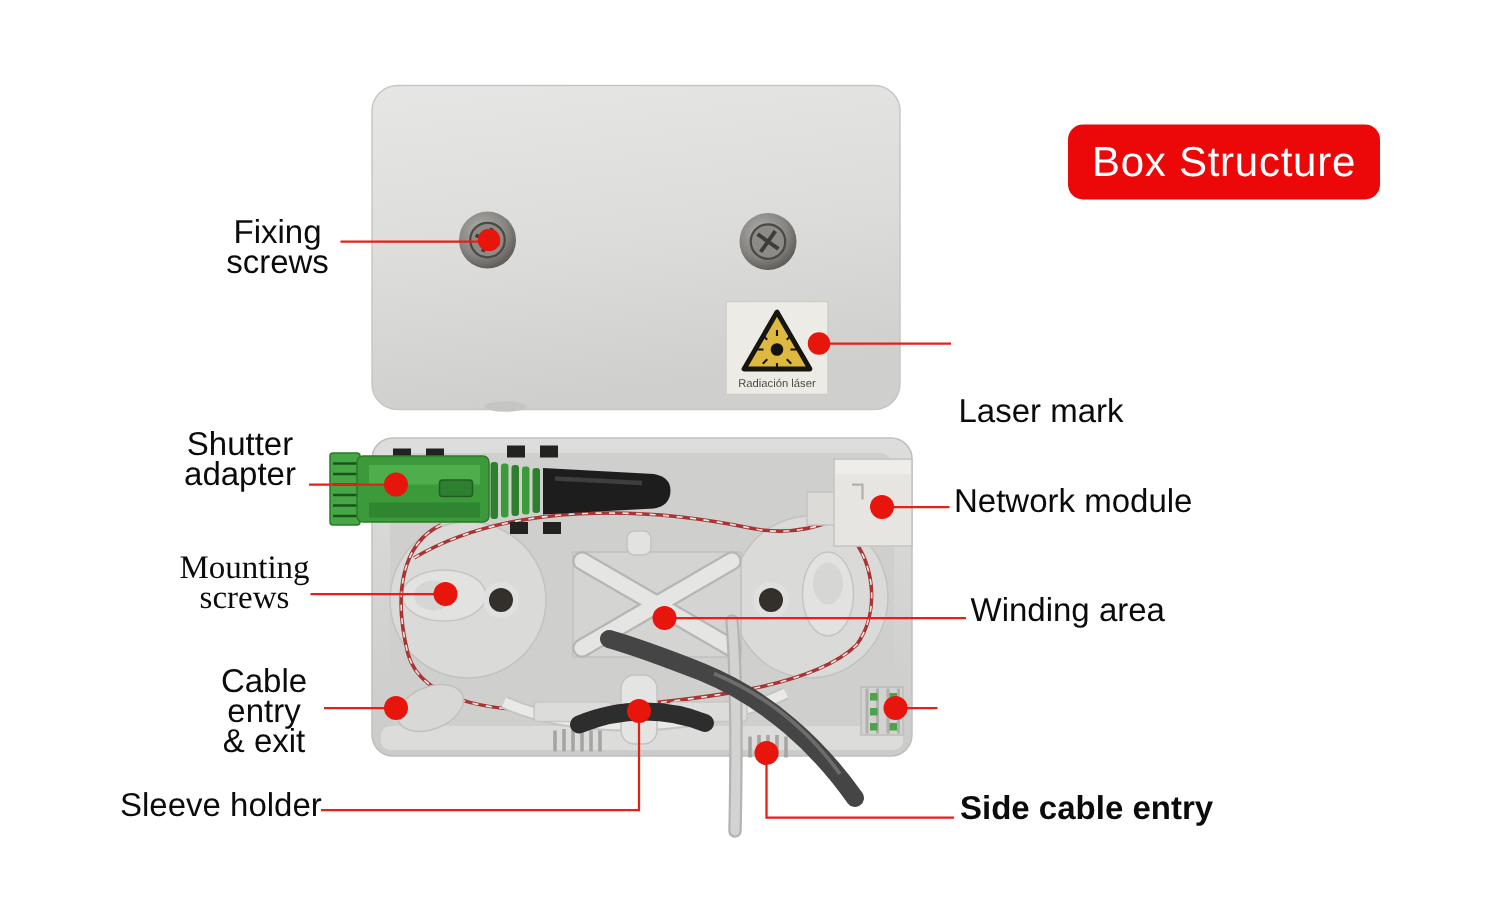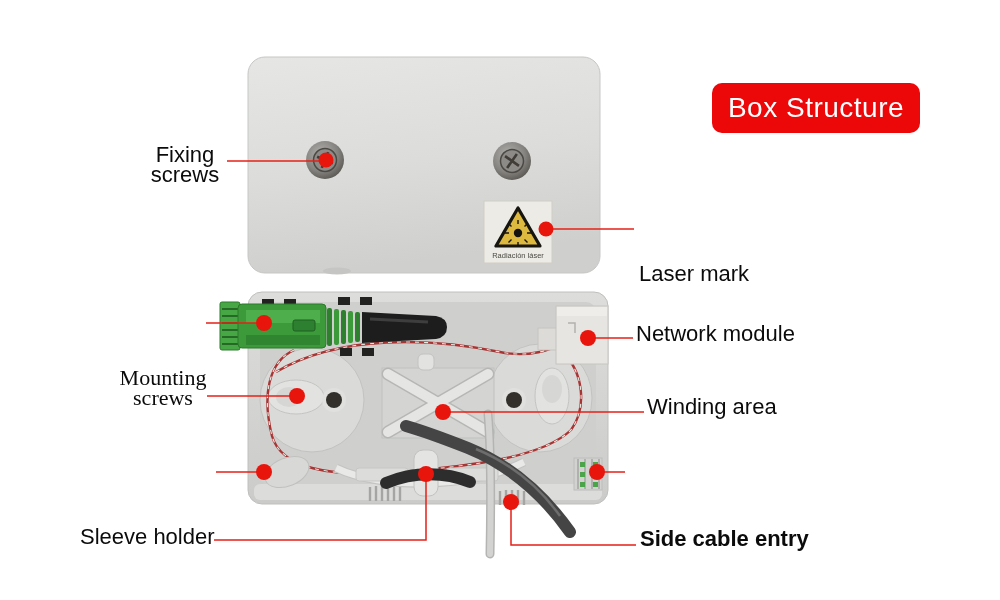--- a/index.html
+++ b/index.html
@@ -188,20 +188,24 @@
       <circle cx="426" cy="474" r="8"></circle>
       <circle cx="511" cy="502" r="8"></circle>
     </g>
   </svg>
 
   <div class="banner">Box Structure</div>
 
   <div class="lbl center" style="left:130px; top:145px; width:110px;">Fixing
 screws</div>
   <div class="lbl right-col" style="left:639px; top:217px;margin-top:47px;">Laser mark</div>
+  <div class="lbl center" style="left:105px; top:286px; width:110px;">Shutter
+adapter</div>
   <div class="lbl right-col" style="left:636px; top:324px;">Network module</div>
   <div class="lbl center" style="left:108px; top:368px; width:110px;font-family:Liberation Serif, serif;">Mounting
 screws</div>
   <div class="lbl right-col" style="left:647px; top:397px;">Winding area</div>
+  <div class="lbl center" style="left:120px; top:444px; width:112px;">Cable entry
+&amp; exit</div>
   <div class="lbl right-col" style="left:80px; top:527px;">Sleeve holder</div>
   <div class="lbl right-col" style="left:640px; top:529px;font-weight:bold;">Side cable entry</div>
 
 </div>
 
 </body></html>

